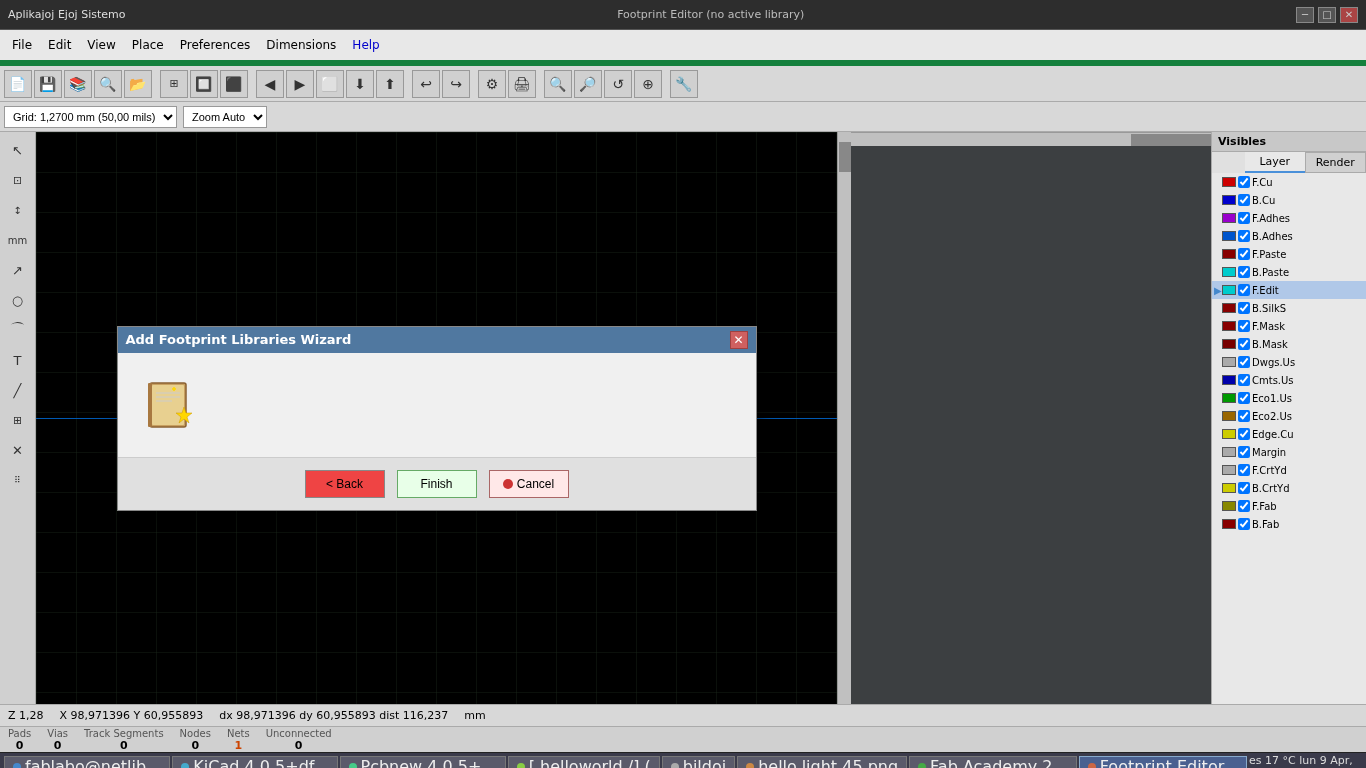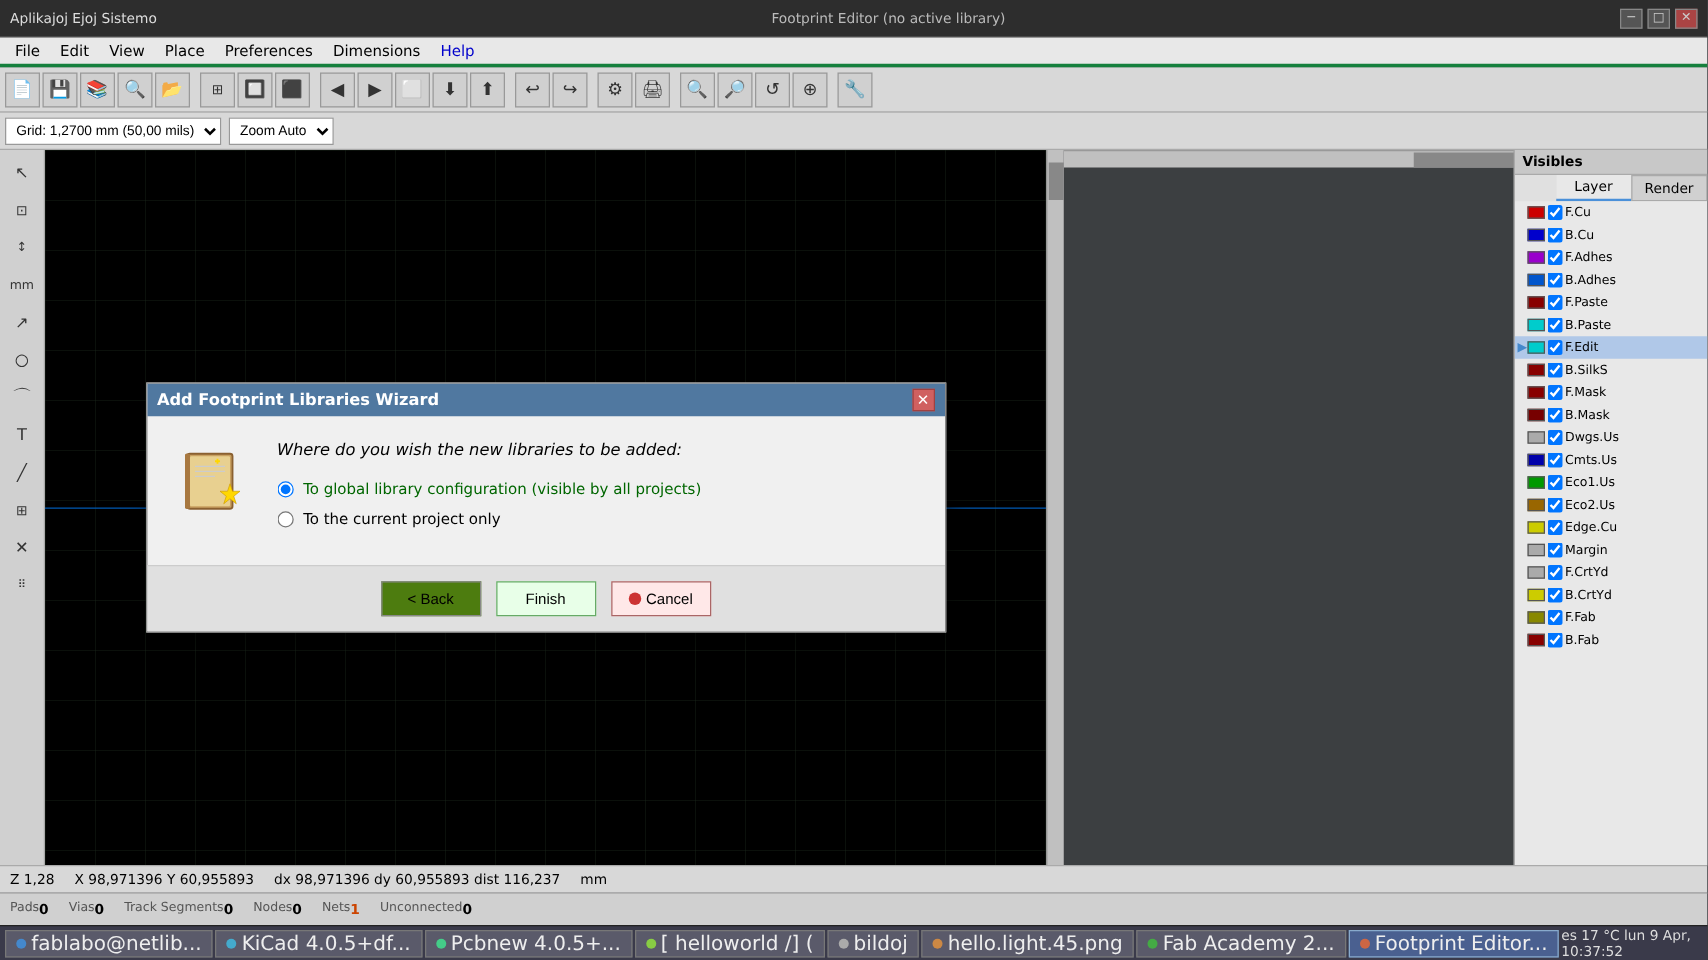--- a/index.html
+++ b/index.html
@@ -15,26 +15,26 @@
       color: #ccc;
       font-size: 11px;
       border-bottom: 1px solid #555;
     }
     #titlebar .title-center { flex: 1; text-align: center; color: #bbb; }
     #titlebar .win-controls { display: flex; gap: 4px; }
     #titlebar .win-btn { width: 18px; height: 16px; background: #555; border: 1px solid #888; color: #ccc; font-size: 10px; display: flex; align-items: center; justify-content: center; cursor: pointer; }
 
     
     #menubar {
-      height: 24px;
+      height: 36px;
       background: #e8e8e8;
       display: flex;
       align-items: center;
       padding: 0 4px;
-      border-bottom: 3px solid #15803d;
+      border-bottom: 6px solid #15803d;
     }
     #menubar .menu-item {
       padding: 2px 8px;
       font-size: 12px;
       cursor: pointer;
       color: #000;
     }
     #menubar .menu-item.help { color: #0000cc; }
 
     
@@ -213,21 +213,21 @@
     #statusbar {
       height: 26px;
       background: #d0d0d0;
       border-top: 1px solid #aaa;
       display: flex;
       align-items: center;
       padding: 0 8px;
       gap: 16px;
       font-size: 11px;
     }
-    .status-item { display: flex; flex-direction: row; align-items: flex-start; }
+    .status-item { display: flex; flex-direction: column; align-items: center; }
     .status-label { font-size: 10px; color: #555; }
     .status-value { font-size: 11px; font-weight: bold; }
 
     
     #coordbar {
       height: 22px;
       background: #d8d8d8;
       display: flex;
       align-items: center;
       padding: 0 8px;
@@ -346,21 +346,21 @@
       height: 28px;
       padding: 0 12px;
       font-size: 12px;
       border: 1px solid #888;
       cursor: pointer;
       display: flex;
       align-items: center;
       justify-content: center;
       gap: 4px;
     }
-    .btn-back { background: #4d7c0f; }
+    .btn-back { background: #ef4444; }
     .btn-finish { background: #e8ffe8; border-color: #66aa66; }
     .btn-cancel { background: #ffe8e8; border-color: #aa6666; }
     .btn-cancel-dot { width: 10px; height: 10px; border-radius: 50%; background: #cc3333; }
   </style>
 </head>
 <body>
 
 <div id="titlebar">
   <span style="font-size:11px;color:#ddd;">Aplikajoj  Ejoj  Sistemo</span>
   <span class="title-center">Footprint Editor (no active library)</span>
@@ -464,31 +464,20 @@
                     <line x1="14" y1="16" x2="38" y2="16" stroke="#ccc" stroke-width="1"></line>
                     <line x1="14" y1="20" x2="38" y2="20" stroke="#ccc" stroke-width="1"></line>
                     <line x1="14" y1="24" x2="30" y2="24" stroke="#ccc" stroke-width="1"></line>
 
                     <polygon points="42,30 44,36 50,36 45,40 47,46 42,42 37,46 39,40 34,36 40,36" fill="#ffd700" stroke="#cc9900" stroke-width="0.5"></polygon>
 
                     <line x1="32" y1="10" x2="32" y2="14" stroke="#ffd700" stroke-width="1.5"></line>
                     <line x1="30" y1="12" x2="34" y2="12" stroke="#ffd700" stroke-width="1.5"></line>
                   </svg>
                 </div>
-                <div style="flex:1;">
-                  <div id="wizard-question" style="font-size:13px; margin-bottom:16px; font-style:italic;">Where do you wish the new libraries to be added:</div>
-                  <div class="radio-option">
-                    <input type="radio" name="library-scope" checked="" style="">
-                    <label style="color:#006600; font-weight:500;">To global library configuration (visible by all projects)</label>
-                  </div>
-                  <div class="radio-option">
-                    <input type="radio" name="library-scope" style="">
-                    <label>To the current project only</label>
-                  </div>
-                </div>
               </div>
             </div>
             <div id="wizard-actions">
               <button class="wizard-btn btn-back">&lt; Back</button>
               <button class="wizard-btn btn-finish">Finish</button>
               <button class="wizard-btn btn-cancel">
                 <span class="btn-cancel-dot"></span>
                 <span>Cancel</span>
               </button>
             </div>

